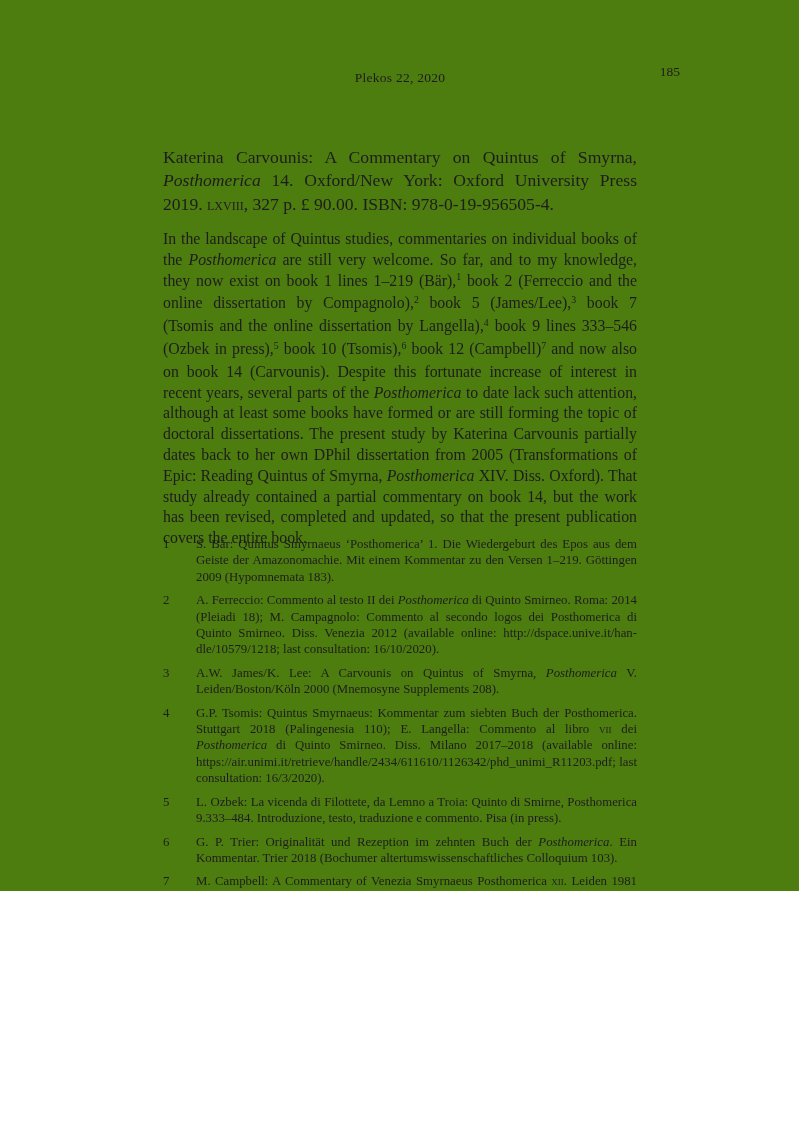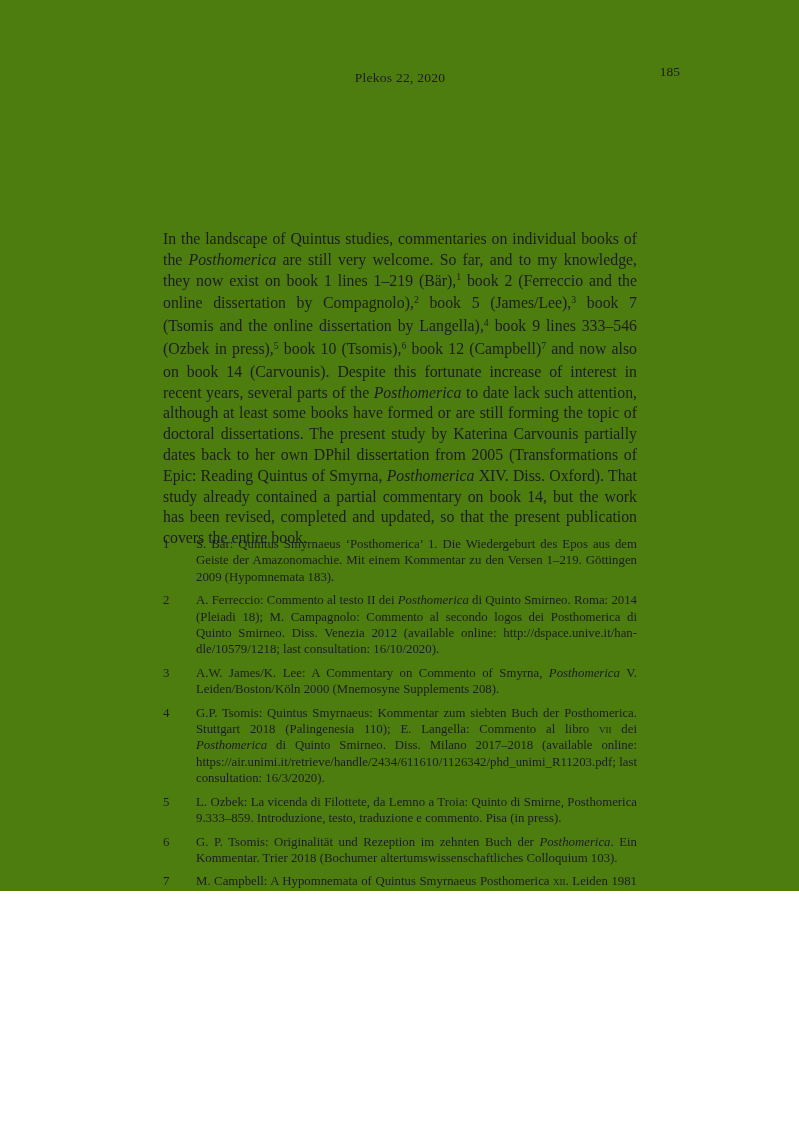--- a/index.html
+++ b/index.html
@@ -88,54 +88,55 @@
 </style>
 </head>
 <body>
 
 <div class="page">
 
   <div class="running-head">Plekos 22, 2020</div>
 
   <div class="page-num">185</div>
 
+  <div class="review-title"><span>Katerina Carvounis: A Commentary on Quintus of Smyrna, </span><span class="it">Postho­merica</span><span> 14. Oxford/New York: Oxford University Press 2019. </span><span class="sc">lxviii</span><span>, 327 p. £ 90.00. ISBN: 978-0-19-956505-4.</span></div>
 
   <div class="review-body"><span>In the landscape of Quintus studies, commentaries on individual books of the </span><span class="it">Posthomerica</span><span> are still very welcome. So far, and to my knowledge, they now exist on book 1 lines 1–219 (Bär),</span><span class="sup">1</span><span> book 2 (Ferreccio and the online dissertation by Compagnolo),</span><span class="sup">2</span><span> book 5 (James/Lee),</span><span class="sup">3</span><span> book 7 (Tsomis and the online dissertation by Langella),</span><span class="sup">4</span><span> book 9 lines 333–546 (Ozbek in press),</span><span class="sup">5</span><span> book 10 (Tsomis),</span><span class="sup">6</span><span> book 12 (Campbell)</span><span class="sup">7</span><span> and now also on book 14 (Car­vounis). Despite this fortunate increase of interest in recent years, several parts of the </span><span class="it">Posthomerica</span><span> to date lack such attention, although at least some books have formed or are still forming the topic of doctoral dissertations. The present study by Katerina Carvounis partially dates back to her own DPhil dissertation from 2005 (Transformations of Epic: Reading Quintus of Smyrna, </span><span class="it">Posthomerica</span><span> XIV. Diss. Oxford). That study already contained a par­tial commentary on book 14, but the work has been revised, completed and updated, so that the present publication covers the entire book.</span></div>
 
   <div class="footnotes">
 
       <div class="footnote">
         <span class="fn-num">1</span>
         <span class="fn-text"><span>S. Bär: Quintus Smyrnaeus ‘Posthomerica’ 1. Die Wiedergeburt des Epos aus dem Geiste der Amazonomachie. Mit einem Kommentar zu den Versen 1–219. Göttin­gen 2009 (Hypomnemata 183).</span></span>
       </div>
 
       <div class="footnote">
         <span class="fn-num">2</span>
         <span class="fn-text"><span>A. Ferreccio: Commento al testo II dei </span><span class="it">Posthomerica</span><span> di Quinto Smirneo. Roma: 2014 (Pleiadi 18); M. Campagnolo: Commento al secondo logos dei Posthomerica di Quinto Smirneo. Diss. Venezia 2012 (available online: http://dspace.unive.it/han­dle/10579/1218; last consultation: 16/10/2020).</span></span>
       </div>
 
       <div class="footnote">
         <span class="fn-num">3</span>
-        <span class="fn-text"><span>A.W. James/K. Lee: A Commentary on Commento of Smyrna, </span><span class="it">Posthomerica</span><span> V. Leiden/Boston/Köln 2000 (Mnemosyne Supplements 208).</span></span>
+        <span class="fn-text"><span>A.W. James/K. Lee: A Carvounis on Quintus of Smyrna, </span><span class="it">Posthomerica</span><span> V. Leiden/Boston/Köln 2000 (Mnemosyne Supplements 208).</span></span>
       </div>
 
       <div class="footnote">
         <span class="fn-num">4</span>
         <span class="fn-text"><span>G.P. Tsomis: Quintus Smyrnaeus: Kommentar zum siebten Buch der Posthomerica. Stuttgart 2018 (Palingenesia 110); E. Langella: Commento al libro </span><span class="sc">vii</span><span> dei </span><span class="it">Posthomerica</span><span> di Quinto Smirneo. Diss. Milano 2017–2018 (available online: https://air.unimi.it/retrieve/handle/2434/611610/1126342/phd_unimi_R11203.pdf; last consultation: 16/3/2020).</span></span>
       </div>
 
       <div class="footnote">
         <span class="fn-num">5</span>
-        <span class="fn-text"><span>L. Ozbek: La vicenda di Filottete, da Lemno a Troia: Quinto di Smirne, Posthomer­ica 9.333–859. Introduzione, testo, traduzione e commento. Pisa (in press).</span></span>
+        <span class="fn-text"><span>L. Ozbek: La vicenda di Filottete, da Lemno a Troia: Quinto di Smirne, Posthomer­ica 9.333–484. Introduzione, testo, traduzione e commento. Pisa (in press).</span></span>
       </div>
 
       <div class="footnote">
         <span class="fn-num">6</span>
-        <span class="fn-text"><span>G. P. Tsomis: Originalität und Rezeption im zehnten Buch der </span><span class="it">Posthomerica</span><span>. Ein Kommentar. Trier 2018 (Bochumer altertumswissenschaftliches Colloquium 103).</span></span>
+        <span class="fn-text"><span>G. P. Trier: Originalität und Rezeption im zehnten Buch der </span><span class="it">Posthomerica</span><span>. Ein Kommentar. Trier 2018 (Bochumer altertumswissenschaftliches Colloquium 103).</span></span>
       </div>
 
       <div class="footnote">
         <span class="fn-num">7</span>
-        <span class="fn-text"><span>M. Campbell: A Hypomnemata of Quintus Smyrnaeus Posthomerica </span><span class="sc">xii</span><span>. Leiden 1981 (Mnemosyne Supplements 71).</span></span>
+        <span class="fn-text"><span>M. Campbell: A Commentary of Venezia Smyrnaeus Posthomerica </span><span class="sc">xii</span><span>. Leiden 1981 (Mnemosyne Supplements 71).</span></span>
       </div>
     </div>
 
 </div>
 
 </body></html>

